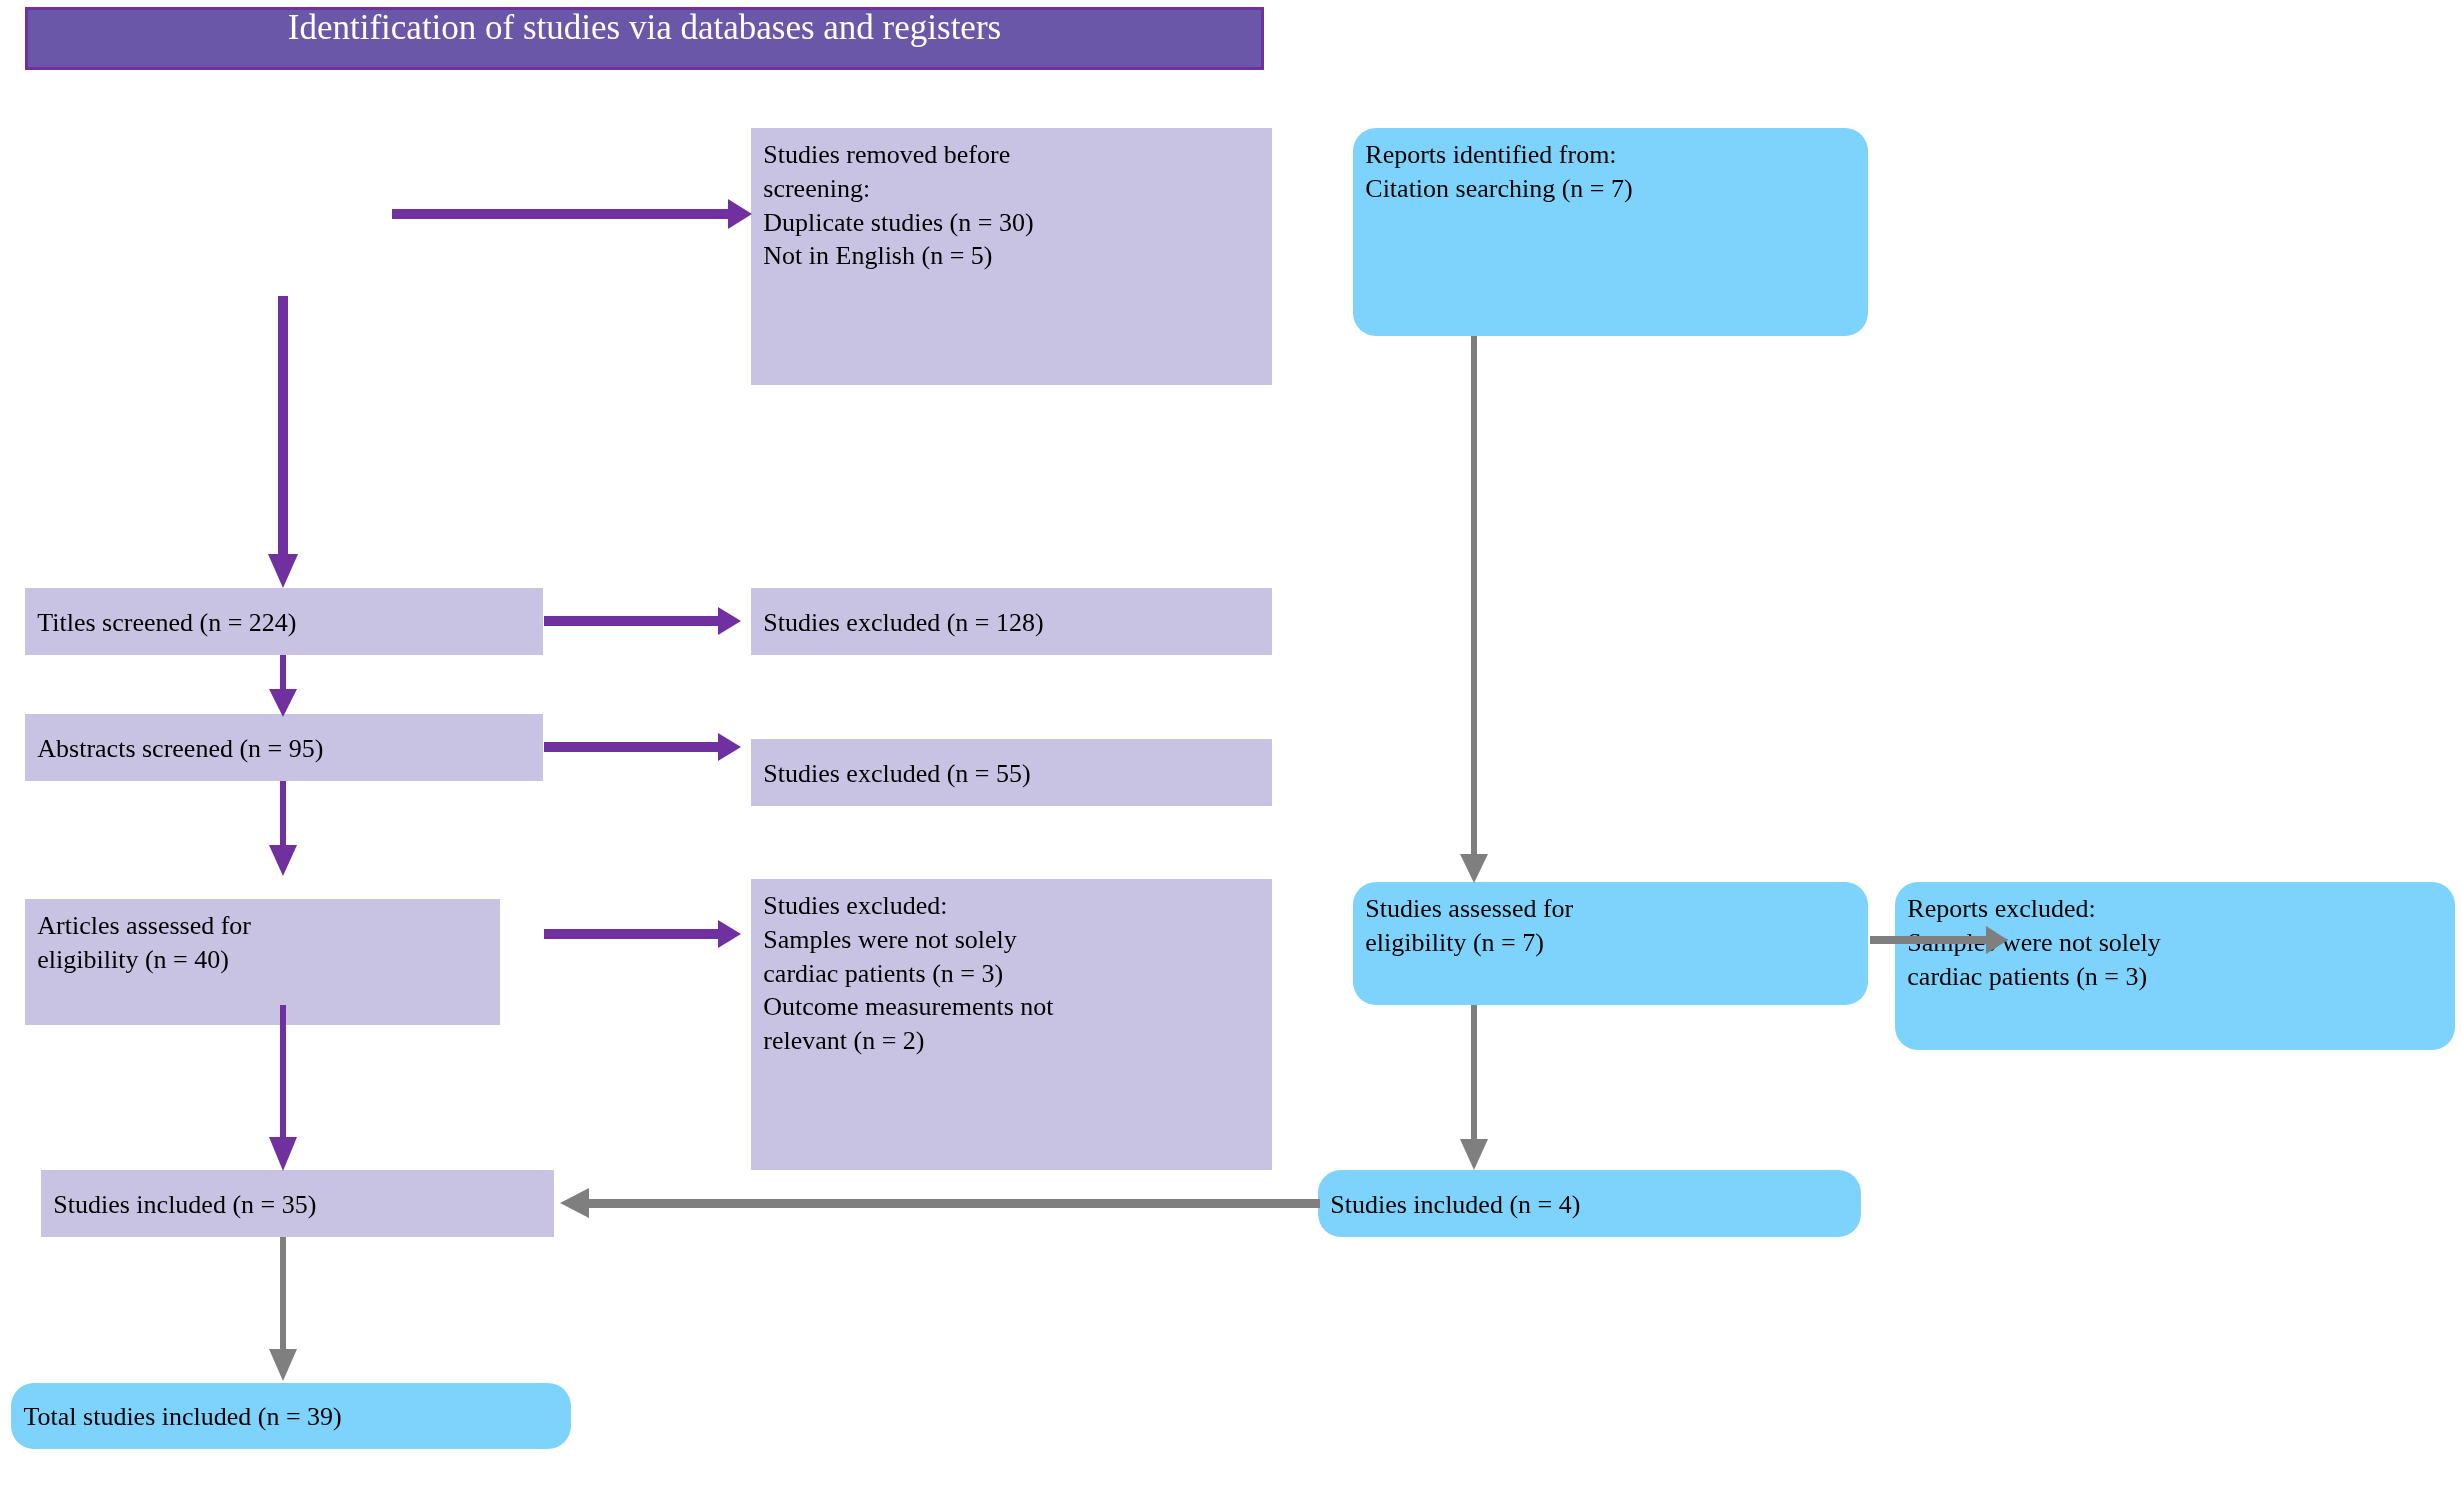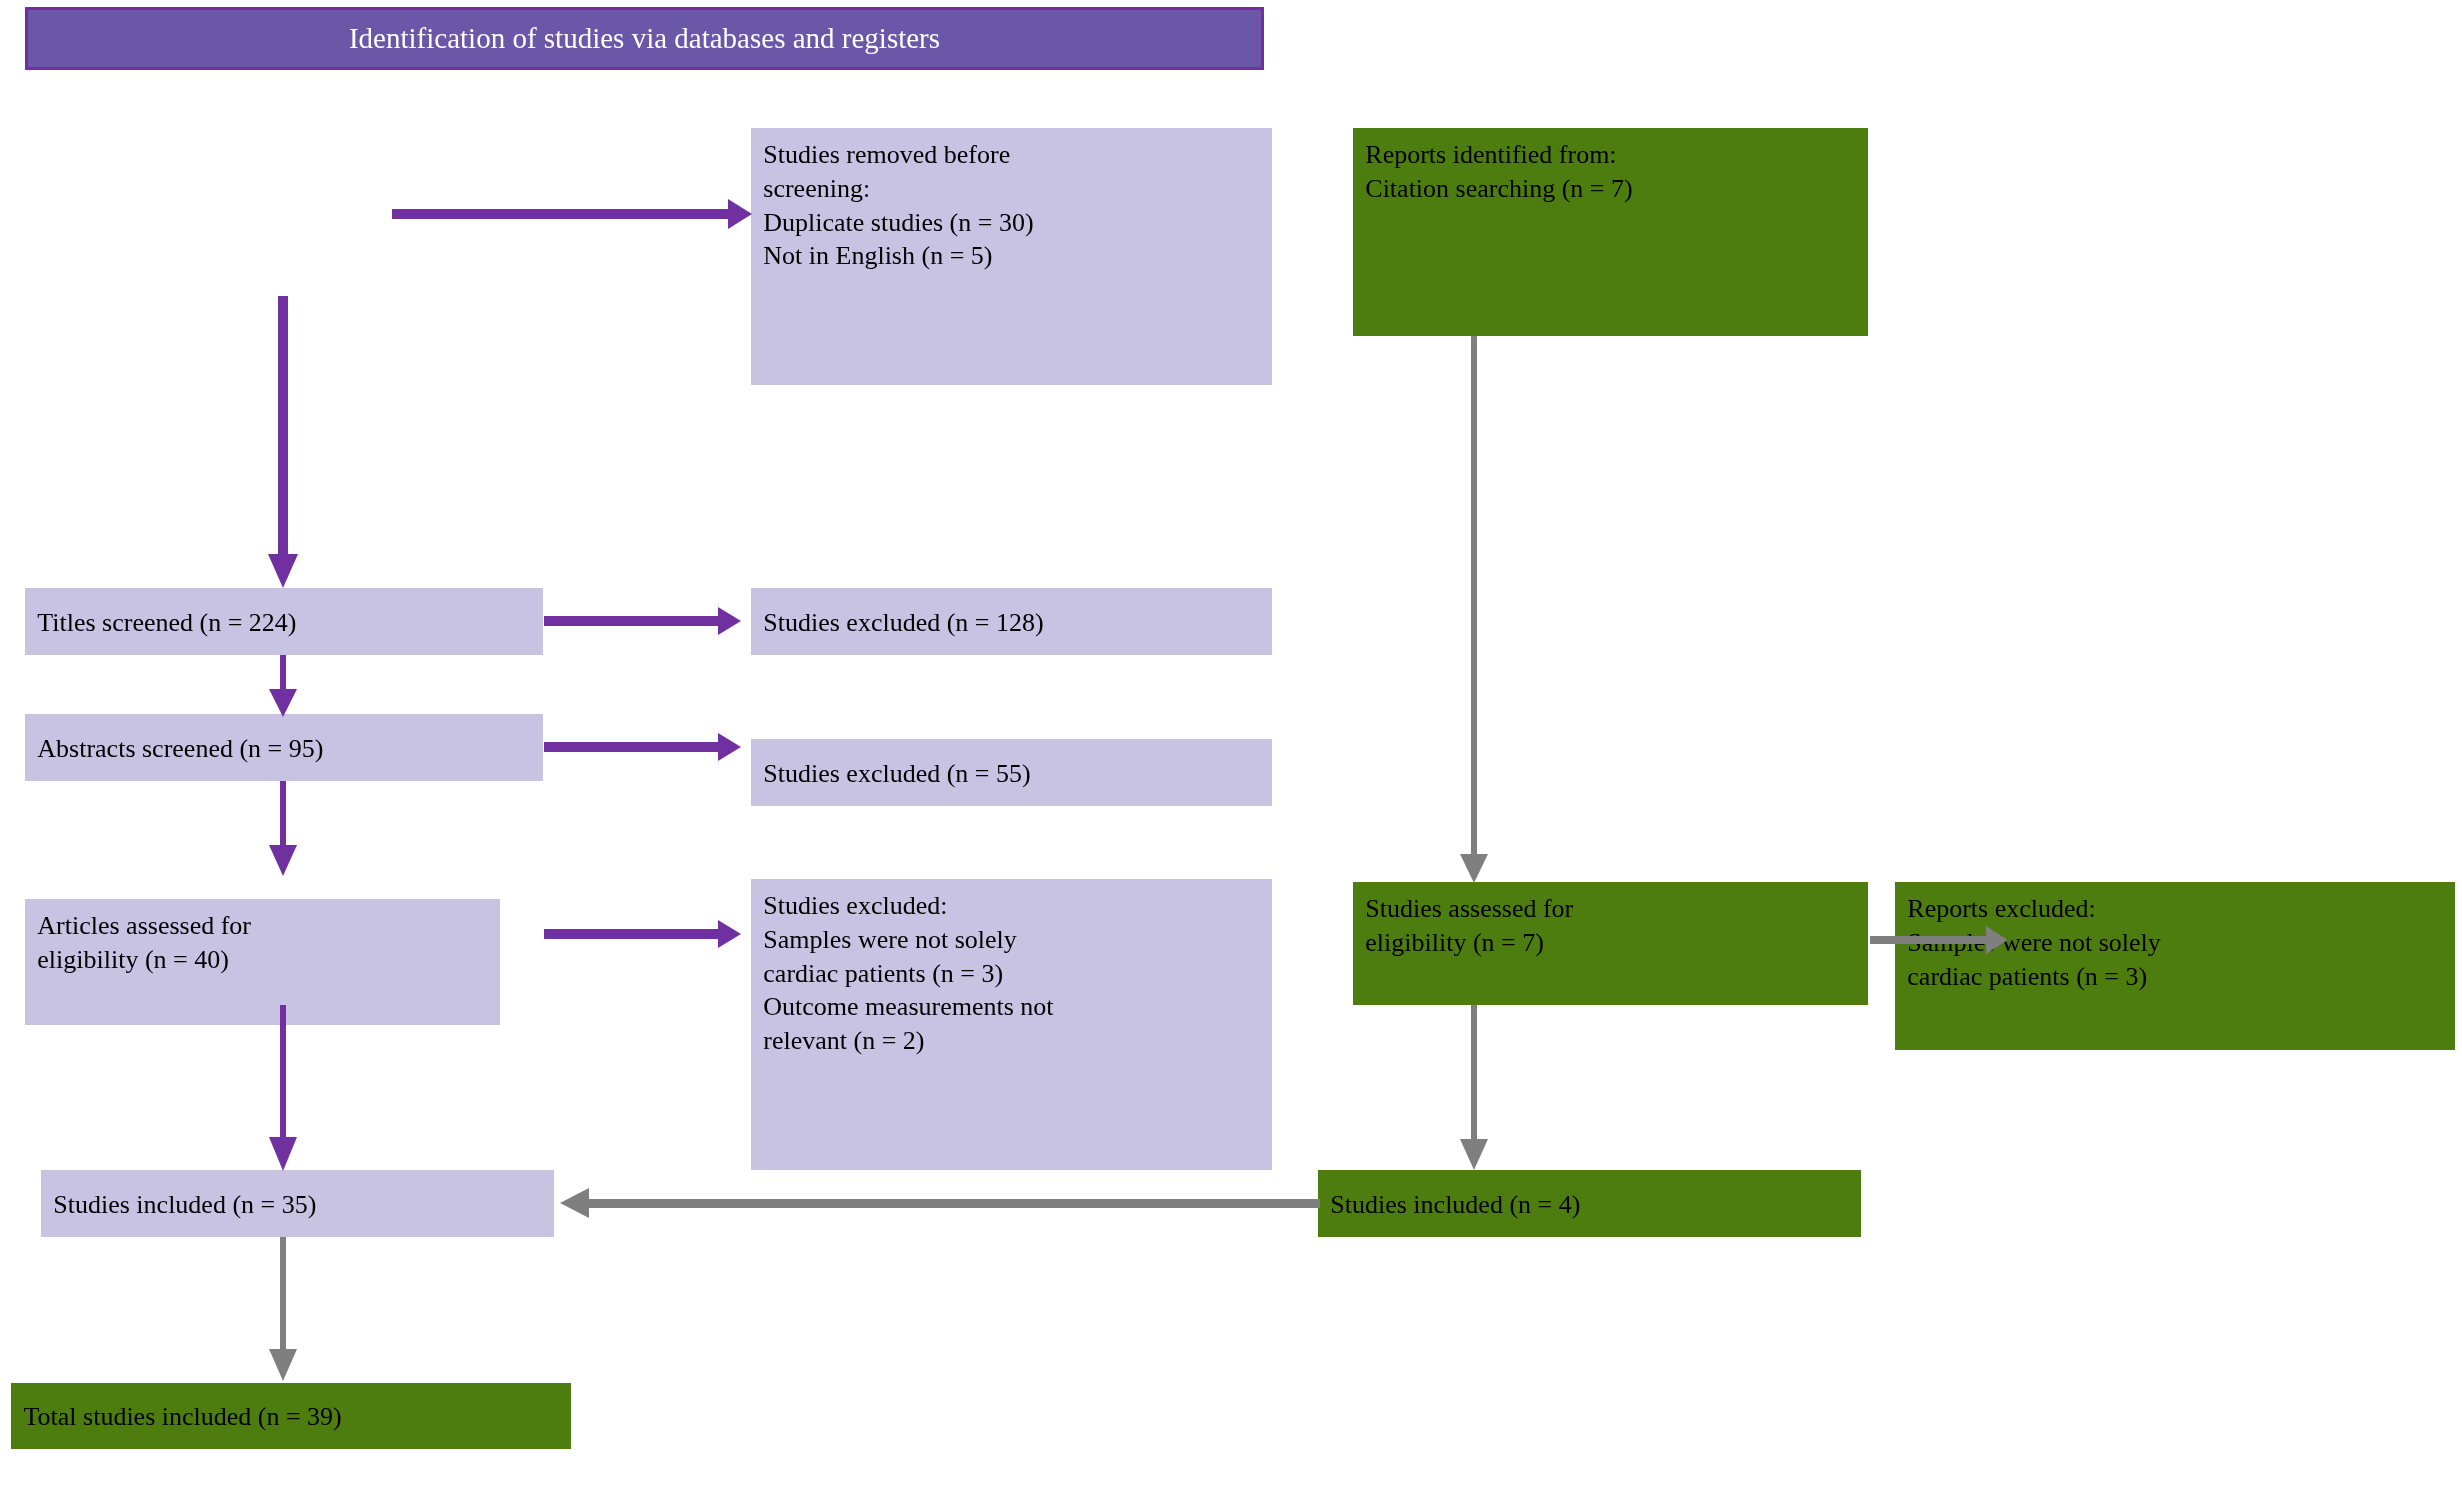--- a/index.html
+++ b/index.html
@@ -20,30 +20,30 @@
   .box {
     position: absolute;
     box-sizing: border-box;
     color: #000000;
     font-size: 26px;
     line-height: 1.30;
     white-space: pre-line;
     padding: 10px 12.3px 7.8px 12.3px;
   }
   .box-purple  { background: #c9c3e3; }
-  .box-gray    { background: #4d7c0f; }
+  .box-gray    { background: #7dd3fc; border-radius: 23px; }
 
   .header {
     position: absolute;
     box-sizing: border-box;
     color: #ffffff;
-    font-size: 29px;
+    font-size: 35px;
     line-height: 1;
     display: flex;
-    align-items: center;
+    align-items: flex-start;
     justify-content: center;
     text-align: center;
   }
   .header-purple {
     background: #6a57a8;
     border: 3.9px solid #7030a0;
   }
   .header-gray {
     background: #9c9c9c;
     border: 2.8px solid #b9b9b9;

